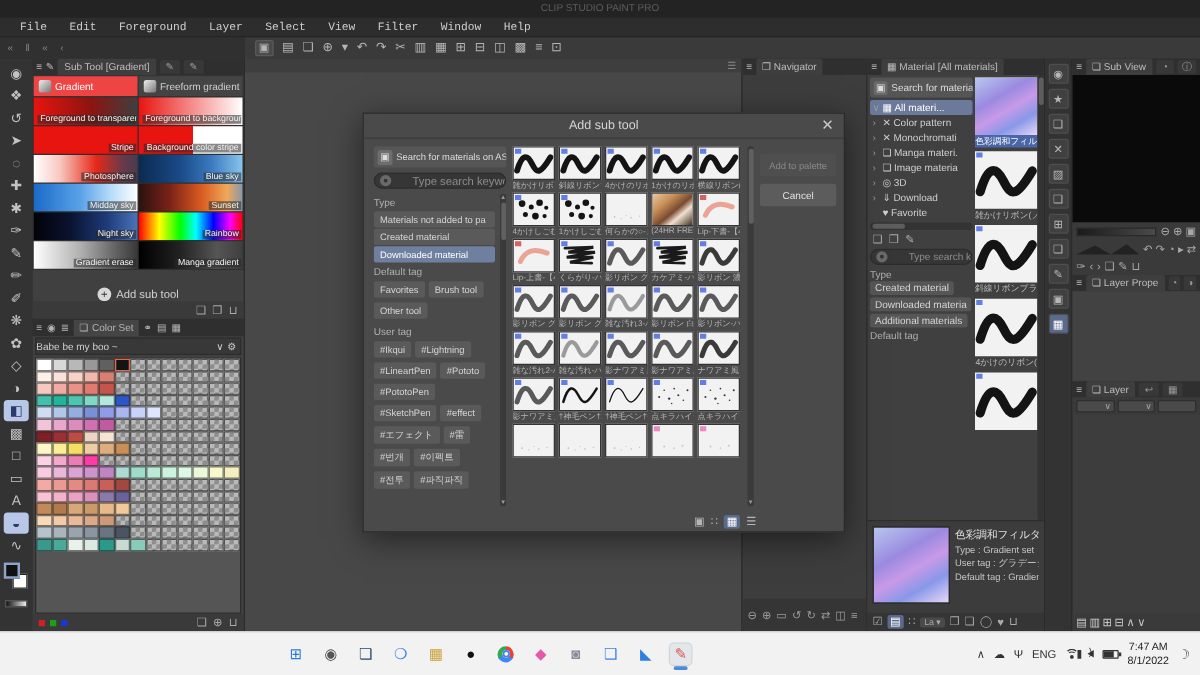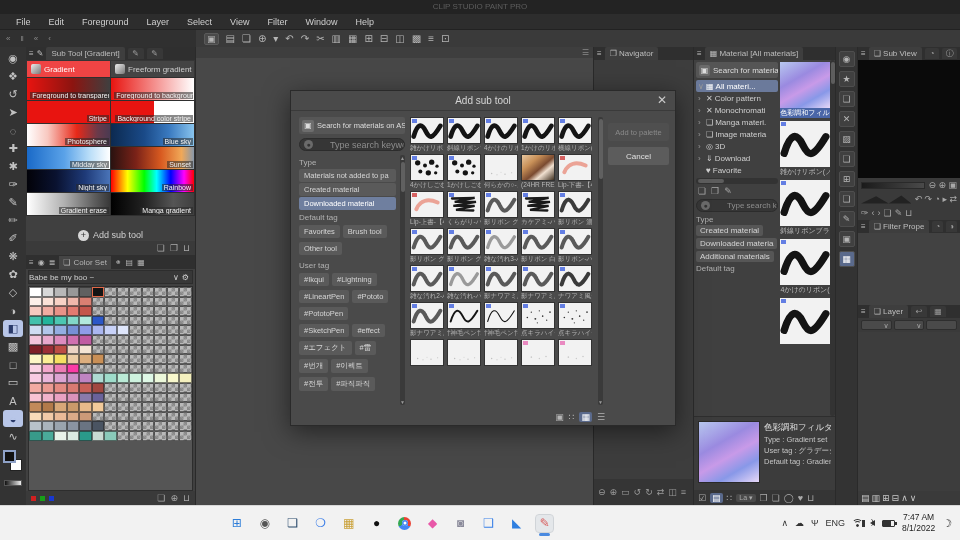--- a/index.html
+++ b/index.html
@@ -3,21 +3,21 @@
 <meta charset="utf-8">
 <style>
   * { margin:0; padding:0; box-sizing:border-box; }
   html,body { width:960px; height:540px; overflow:hidden; background:#1e1e1e;
     font-family:"Liberation Sans","DejaVu Sans",sans-serif; font-size:9px; color:#c8c8c8;
     -webkit-font-smoothing:antialiased; }
   .titlebar { position:absolute; left:0; top:0; width:960px; height:14px; background:#232323;
     text-align:center; font-size:8px; color:#5d5d5d; line-height:14px; }
   .menubar { position:absolute; left:0; top:14px; width:960px; height:16px; background:#2d2d2d;
     display:flex; align-items:center; padding-left:8px; gap:2px; border-bottom:1px solid #222; }
-  .menubar span { padding:0 8px; color:#cfcfcf; font-size:9px; }
+  .menubar span { padding:0 8px; color:#cfcfcf; font-size:9px;font-family:Liberation Mono, monospace; }
   .commandbar { position:absolute; left:0; top:30px; width:960px; height:17px; background:#333; display:flex; }
   .cb-left { width:196px; display:flex; align-items:center; gap:10px; padding-left:6px; color:#8a8a8a; font-size:8px; background:#303030; }
   .cb-icons { display:flex; align-items:center; gap:7px; padding-left:8px; color:#b5b5b5; font-size:10px; background:#3a3a3a; flex:1; }
   .cb-icons .boxed { background:#4a4a4a; border:1px solid #5a5a5a; padding:0 2px; border-radius:2px; font-size:9px; }
   .main { position:absolute; left:0; top:47px; width:960px; height:458px; display:flex; }
   
   .toolstrip { width:26px; background:#333; display:flex; flex-direction:column; align-items:center; padding-top:3px; gap:1px; }
   .tool { width:20px; height:17px; display:flex; align-items:center; justify-content:center;
     color:#c2c2c2; font-size:11px; border-radius:3px; }
   .tool.sel { background:#b8c6e8; color:#2a3a6a; }
@@ -740,21 +740,21 @@
     <div class="ctlrow" id="svrow3">
         <span>✑ </span>
         <span>‹ </span>
         <span>› </span>
         <span>❏ </span>
         <span>✎ </span>
         <span>⊔ </span>
       </div>
     <div class="pheader">
       <span>≡</span>
-      <span class="tab"><span>❏ </span><span>Filter Prope</span></span>
+      <span class="tab"><span>❏ </span><span>Layer Prope</span></span>
       <span class="stub">◔</span>
       <span class="stub">◑</span>
     </div>
     <div class="lp-body"></div>
     <div class="pheader">
       <span>≡</span>
       <span class="tab"><span>❏ </span><span>Layer</span></span>
       <span class="stub">↩</span>
       <span class="stub">▦</span>
     </div>

